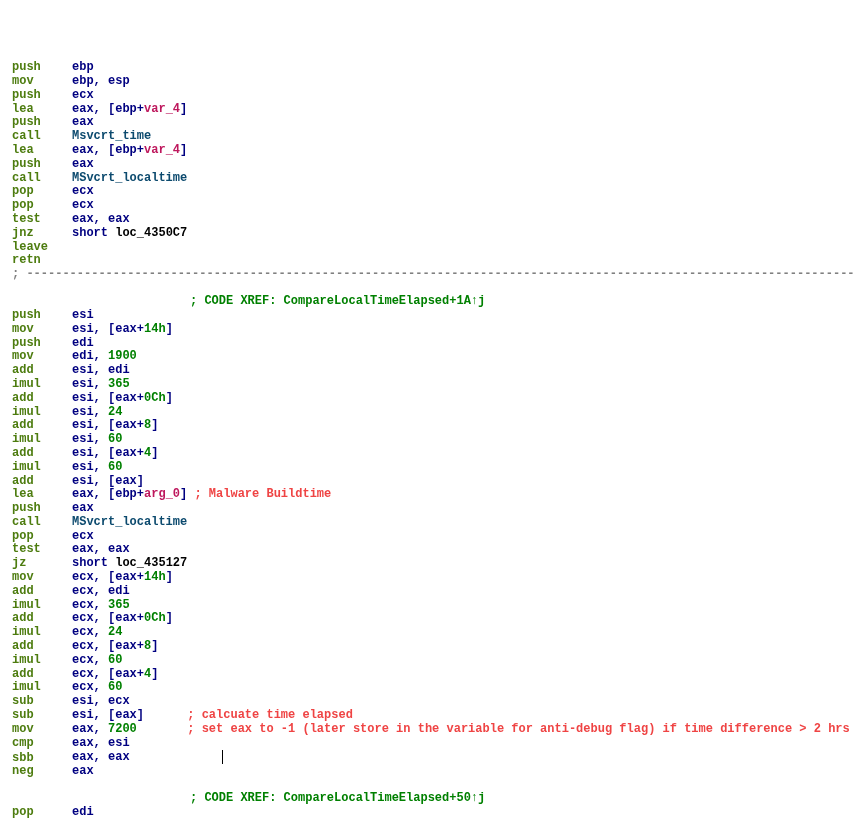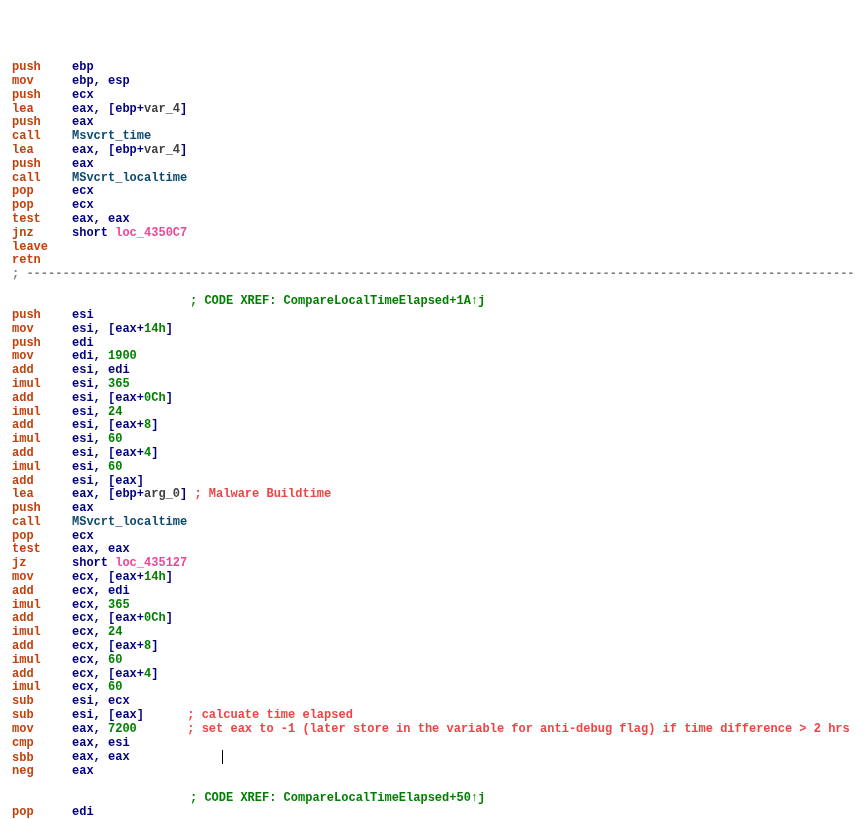--- a/index.html
+++ b/index.html
@@ -9,26 +9,26 @@
       background: #ffffff;
       color: #000080;
       margin: 0;
       padding: 6px 12px;
       line-height: 1.15;
       white-space: pre;
     }
     .line {
       display: block;
     }
-    .mnem { color: #c2410c; display: inline-block; width: 60px; }
+    .mnem { color: #4d7c0f; display: inline-block; width: 60px; }
     .reg { color: #000080; }
     .num { color: #008000; }
     .fn  { color: #0c4a6e; }
-    .var { color: #404040; }
-    .lbl { color: #ec4899; }
+    .var { color: #be185d; }
+    .lbl { color: #000000; }
     .cmt { color: #ef4444; }
     .cmtxref { color: #008000; margin-left: 178px; }
     .sep {
       color: #808080;
       letter-spacing: 0;
       overflow: hidden;
       display: block;
       height: 14px;
     }
     .cursor {

